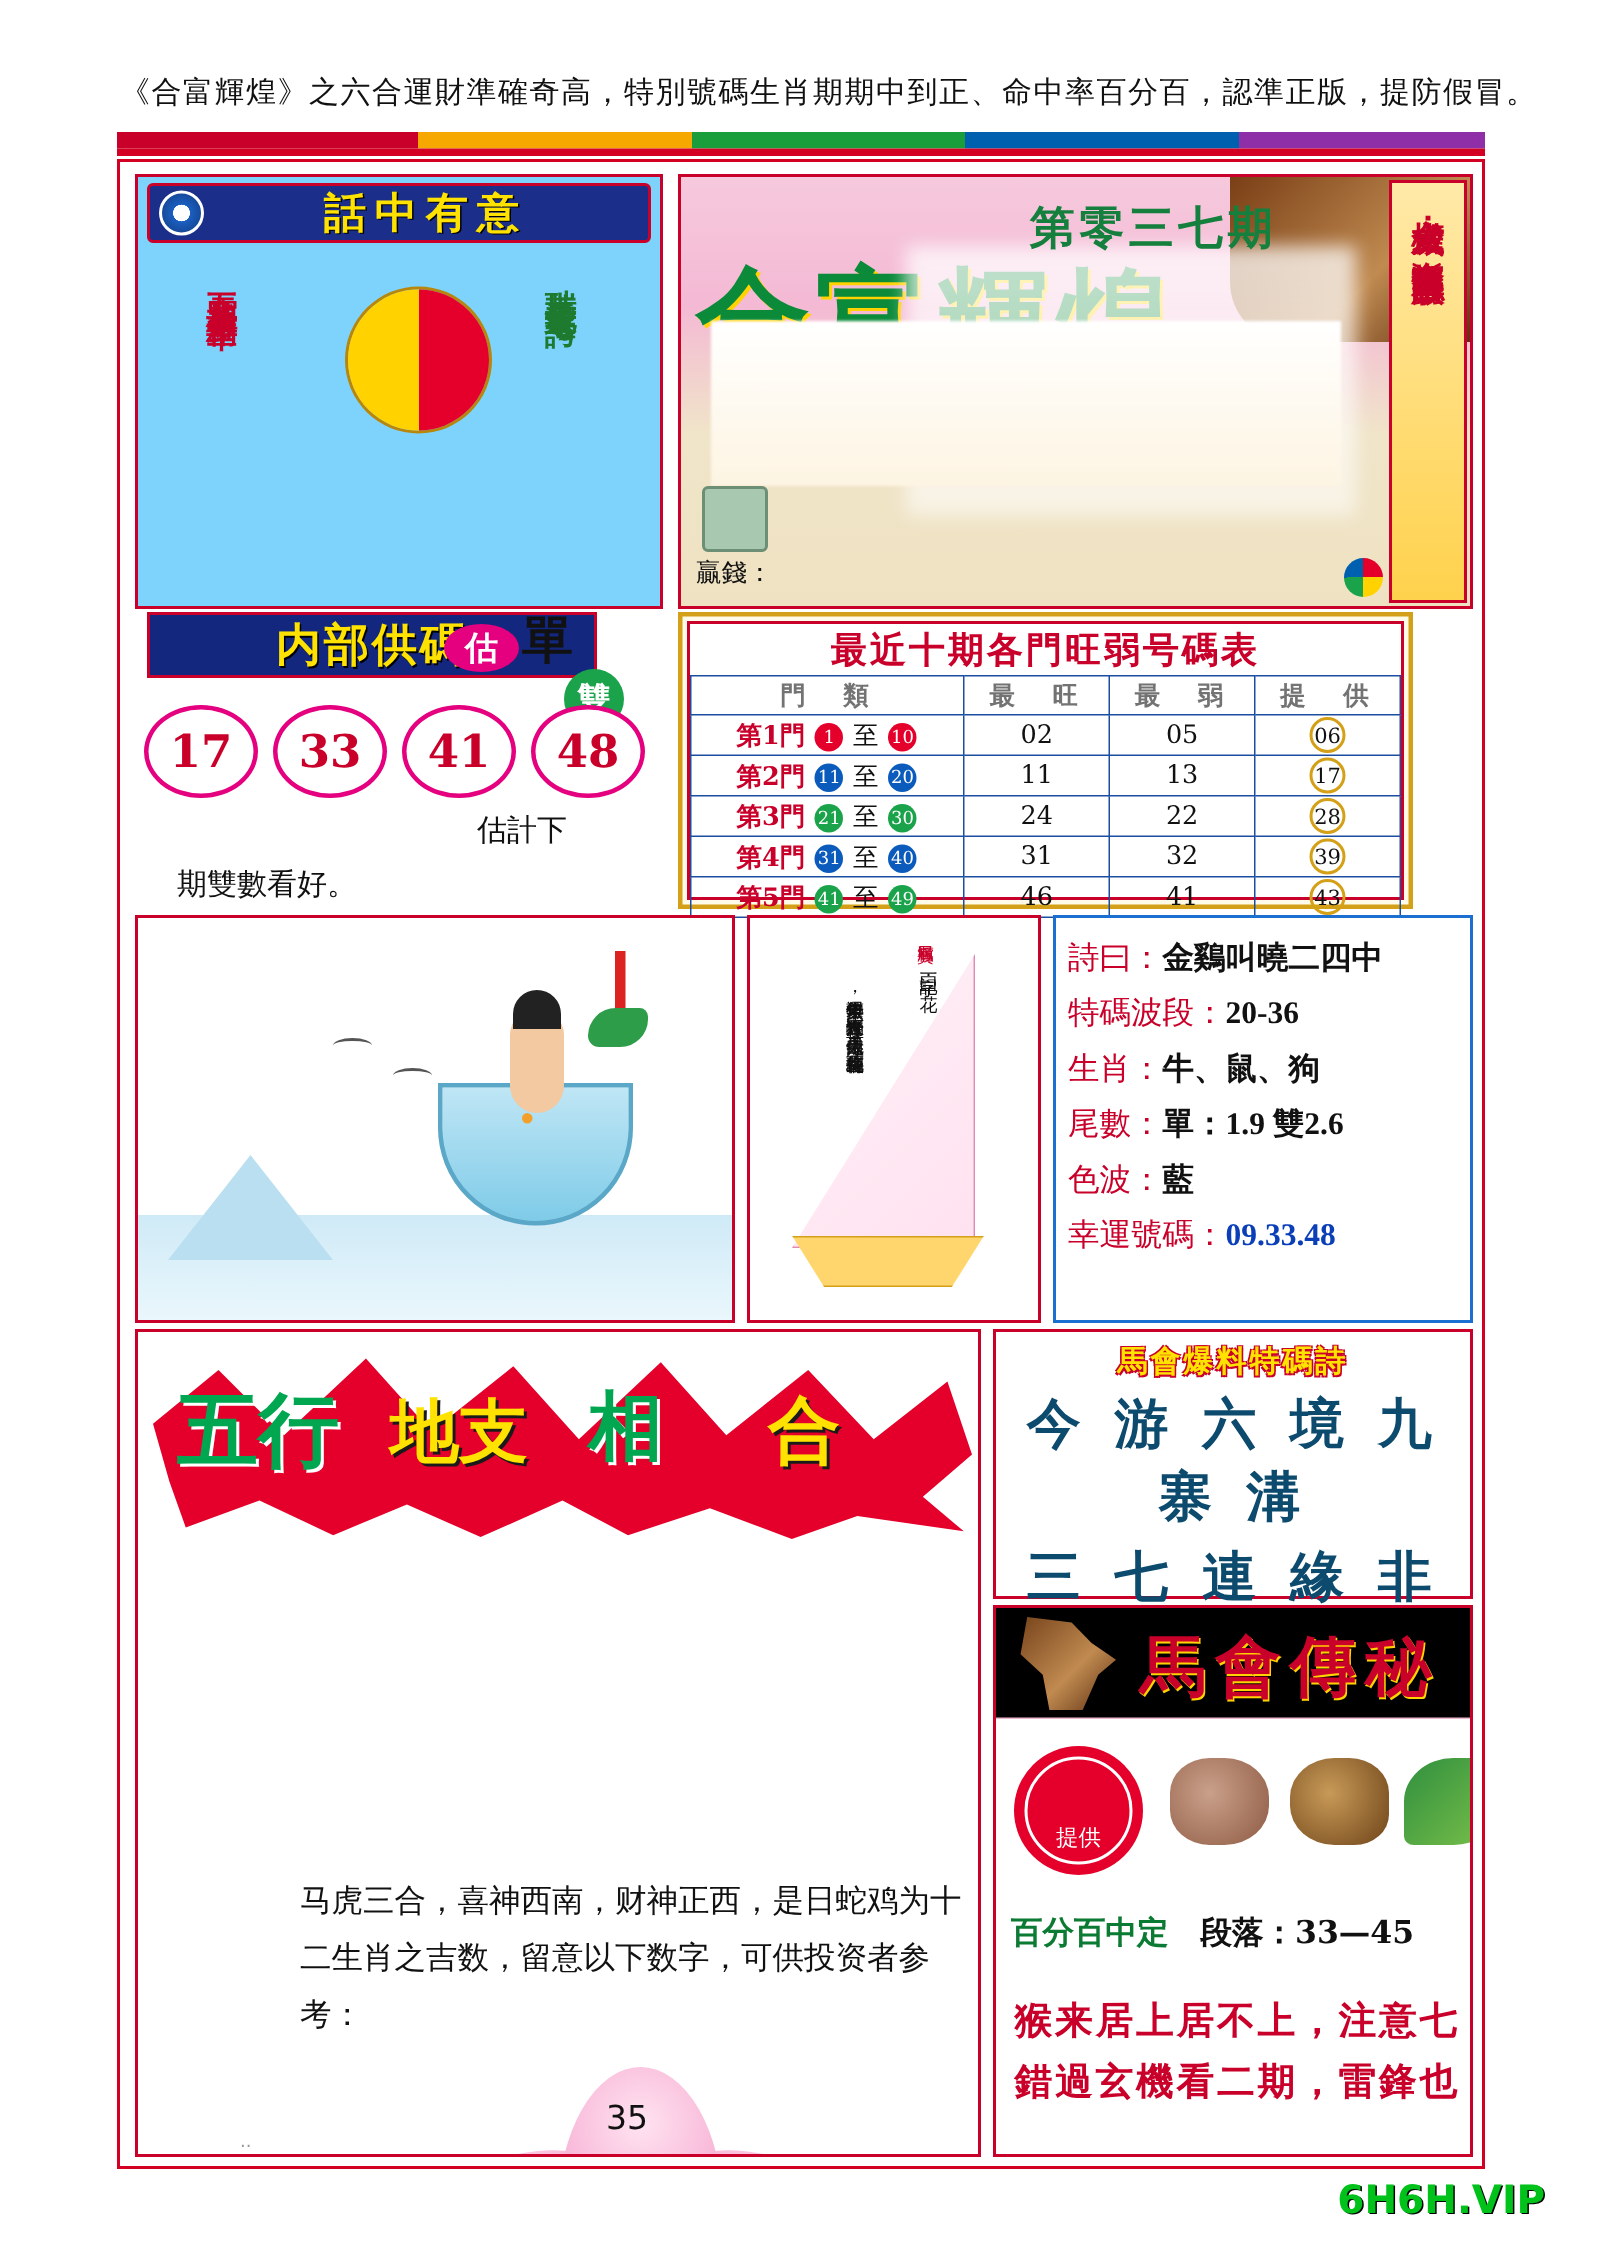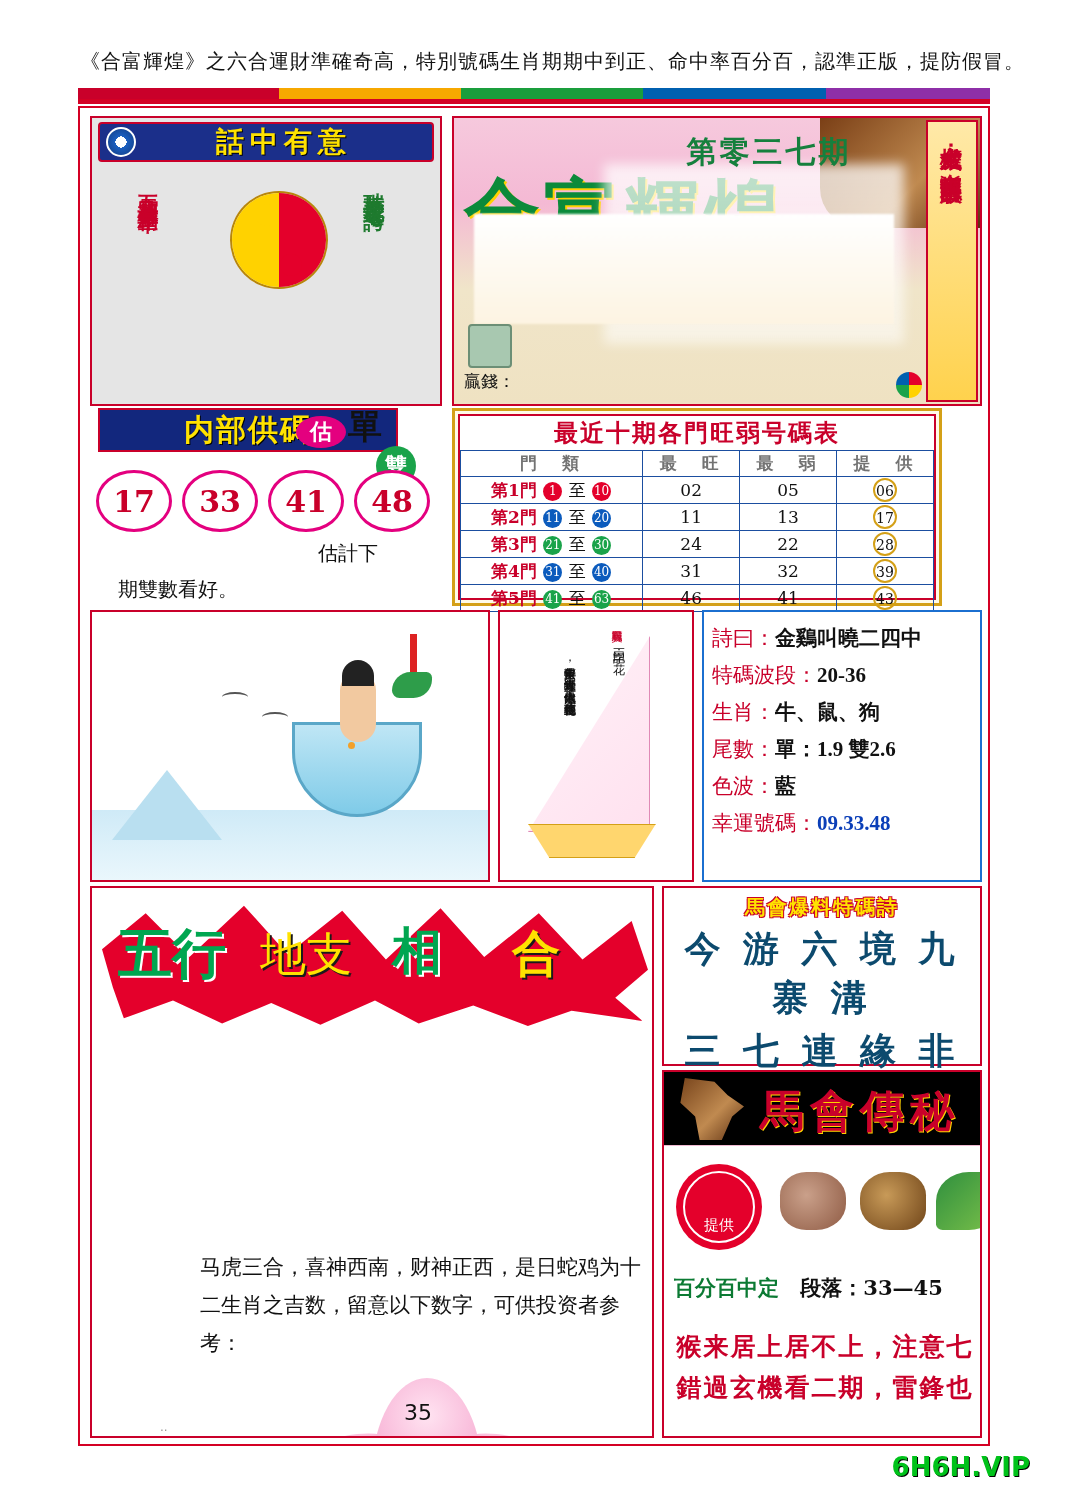--- a/index.html
+++ b/index.html
@@ -32,21 +32,21 @@
   }
   
   .frame {
     position:absolute; left:78px; top:106px; width:912px; height:1340px;
     border:2px solid #d40024; background:#fff;
   }
 
   
   .box-hzyy {
     position:absolute; left:10px; top:8px; width:352px; height:290px;
-    border:2px solid #c9002a; background:#e5e5e5;
+    border:2px solid #c9002a; background:#7dd3fc;
   }
   .hzyy-banner {
     position:absolute; left:6px; top:4px; width:336px; height:40px;
     background:#1b2f8a; border:2px solid #c9002a; border-radius:4px;
     display:flex; align-items:center; padding-left:6px;
   }
   .hzyy-logo {
     width:30px;height:30px;border-radius:50%;
     background:radial-gradient(circle,#ffffff 30%,#1b5fc0 31%,#123a80 100%);
     border:2px solid #fff; flex:0 0 auto;
@@ -251,21 +251,21 @@
     position:absolute; left:10px; top:778px; width:564px; height:552px;
     border:2px solid #c9002a; background:#fff; overflow:hidden;
   }
   .star {
     position:absolute; left:10px; top:10px; width:546px; height:128px;
     background:#e4002b;
     clip-path:polygon(0% 40%,8% 12%,16% 46%,26% 6%,34% 44%,44% 10%,52% 48%,62% 8%,70% 46%,80% 12%,88% 48%,97% 18%,100% 56%,94% 78%,99% 96%,86% 88%,78% 100%,68% 84%,58% 98%,50% 80%,40% 99%,31% 82%,22% 98%,13% 80%,4% 94%,2% 70%);
   }
   .wx-t1{position:absolute;left:26px;top:30px;font-size:54px;font-weight:bold;color:#00a650;
     font-family:"DejaVu Serif","Liberation Serif",serif;text-shadow:2px 2px 0 #fff;}
-  .wx-t2{position:absolute;left:168px;top:36px;font-size:46px;font-weight:normal;color:#ffe200;
+  .wx-t2{position:absolute;left:168px;top:36px;font-size:46px;font-weight:bold;color:#ffe200;
     font-family:"DejaVu Serif","Liberation Serif",serif;text-shadow:2px 2px 0 #1a1a1a;}
   .wx-t3{position:absolute;left:300px;top:30px;font-size:50px;font-weight:bold;color:#00a650;
     font-family:"DejaVu Serif","Liberation Serif",serif;text-shadow:2px 2px 0 #fff;}
   .wx-t4{position:absolute;left:420px;top:34px;font-size:48px;font-weight:bold;color:#ffe200;
     font-family:"DejaVu Serif","Liberation Serif",serif;text-shadow:2px 2px 0 #1a1a1a;}
   .wx-para{position:absolute;left:108px;top:360px;width:450px;font-size:21px;line-height:38px;color:#111;
     font-family:"DejaVu Sans","Liberation Sans",sans-serif;}
   .lotus{position:absolute;left:120px;top:490px;width:420px;height:190px;}
   .petal{position:absolute;background:radial-gradient(circle at 50% 30%,#ffd6ea,#f07ab4);border-radius:50% 50% 50% 50%;}
   .petal.c{left:160px;top:0px;width:110px;height:150px;border-radius:55% 55% 45% 45%/70% 70% 30% 30%;
@@ -426,21 +426,21 @@
                   <span>至</span>
                   <span class="mini blue">40</span></td>
               <td>31</td>
               <td>32</td>
               <td><span class="circ">39</span></td>
             </tr>
             <tr>
               <td><span class="gate">第5門</span>
                   <span class="mini green">41</span>
                   <span>至</span>
-                  <span class="mini green">63</span></td>
+                  <span class="mini green">49</span></td>
               <td>46</td>
               <td>41</td>
               <td><span class="circ">43</span></td>
             </tr>
           </tbody>
         </table>
       </div>
     </div>
 
     <div class="picbox">

